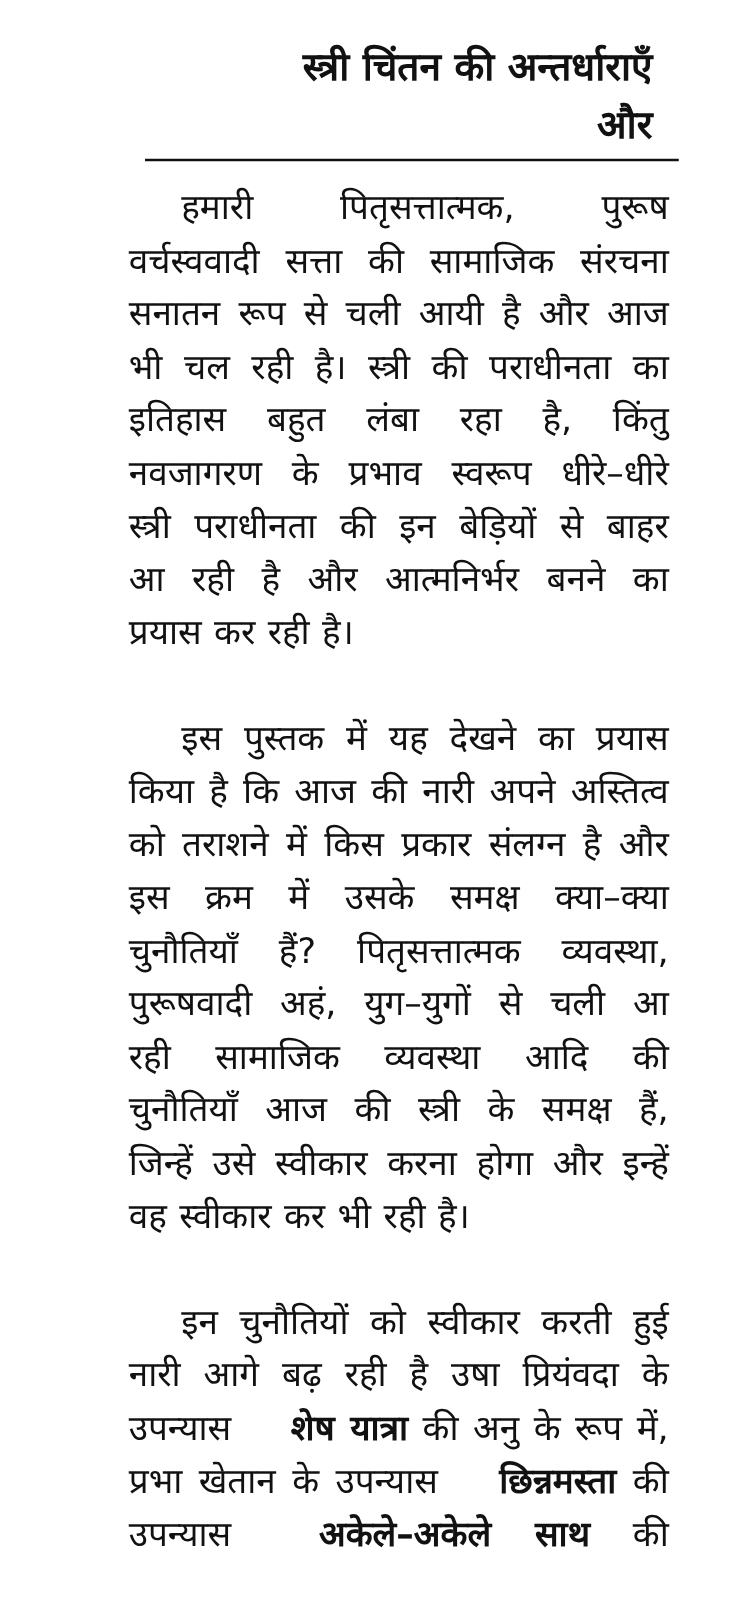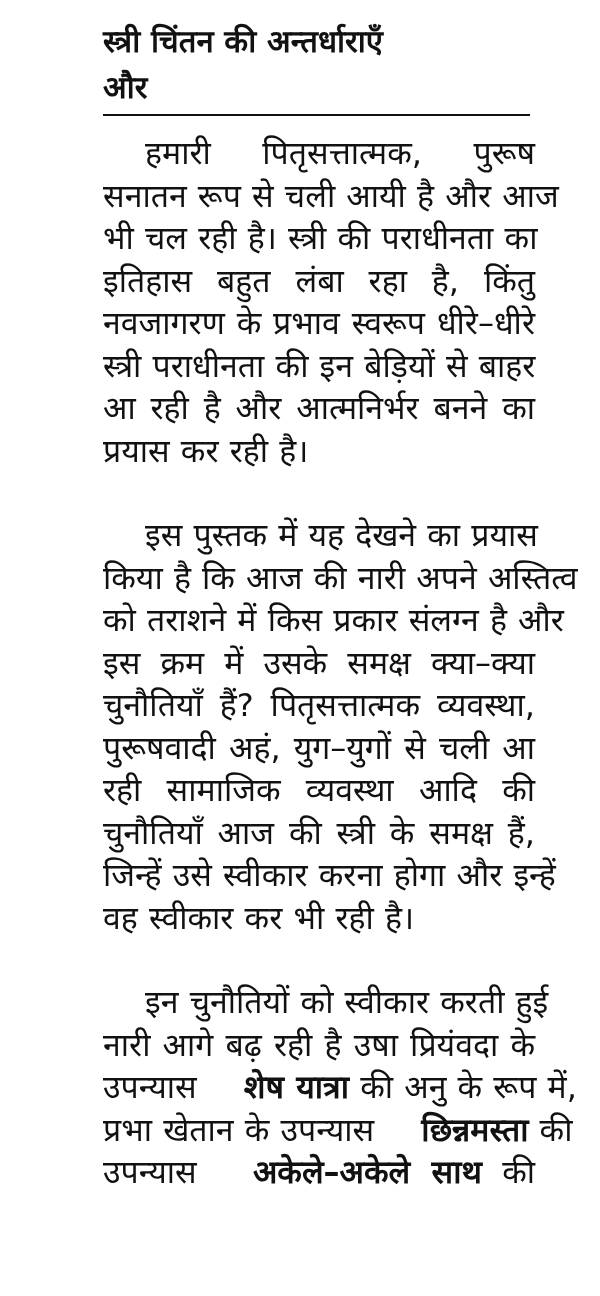--- a/index.html
+++ b/index.html
@@ -15,38 +15,39 @@
     color: #111111;
     font-family: "DejaVu Sans", "Liberation Sans", sans-serif;
   }
   .page {
     position: absolute;
     left: 103px;
     top: 18px;
     width: 432px;
   }
   .title-block {
-    margin: 0;
+    margin: 13px;
+    text-align: right;
   }
   .title-line {
     display: block;
     font-size: 31px;
     line-height: 46px;
     font-weight: bold;
     white-space: nowrap;
     letter-spacing: 0px;
   }
   .title-rule {
     height: 0;
     border-top: 2px solid #111;
     width: 427px;
     margin-top: 4px;
   }
   .para {
-    font-size: 32px;
+    font-size: 28px;
     line-height: 42.5px;
     text-align: justify;
     text-align-last: left;
     margin: 0;
     text-indent: 42px;
     word-spacing: 1px;
   }
   .para.p1 { margin-top: 16px; }
   .para.p2 { margin-top: 42px; }
   .para.p3 { margin-top: 42px; }
@@ -74,20 +75,21 @@
 <div class="page">
 
   <div class="title-block">
     <span class="title-line">स्त्री चिंतन की अन्तर्धाराएँ</span>
     <span class="title-line">और</span>
     <div class="title-rule"></div>
   </div>
 
   <div class="para p1">
     <span class="line indent">हमारी पितृसत्तात्मक, पुरूष</span>
+    <span class="line">वर्चस्ववादी सत्ता की सामाजिक संरचना</span>
     <span class="line">सनातन रूप से चली आयी है और आज</span>
     <span class="line">भी चल रही है। स्त्री की पराधीनता का</span>
     <span class="line">इतिहास बहुत लंबा रहा है, किंतु</span>
     <span class="line">नवजागरण के प्रभाव स्वरूप धीरे–धीरे</span>
     <span class="line">स्त्री पराधीनता की इन बेड़ियों से बाहर</span>
     <span class="line">आ रही है और आत्मनिर्भर बनने का</span>
     <span class="line last">प्रयास कर रही है।</span>
   </div>
 
   <div class="para p2">

